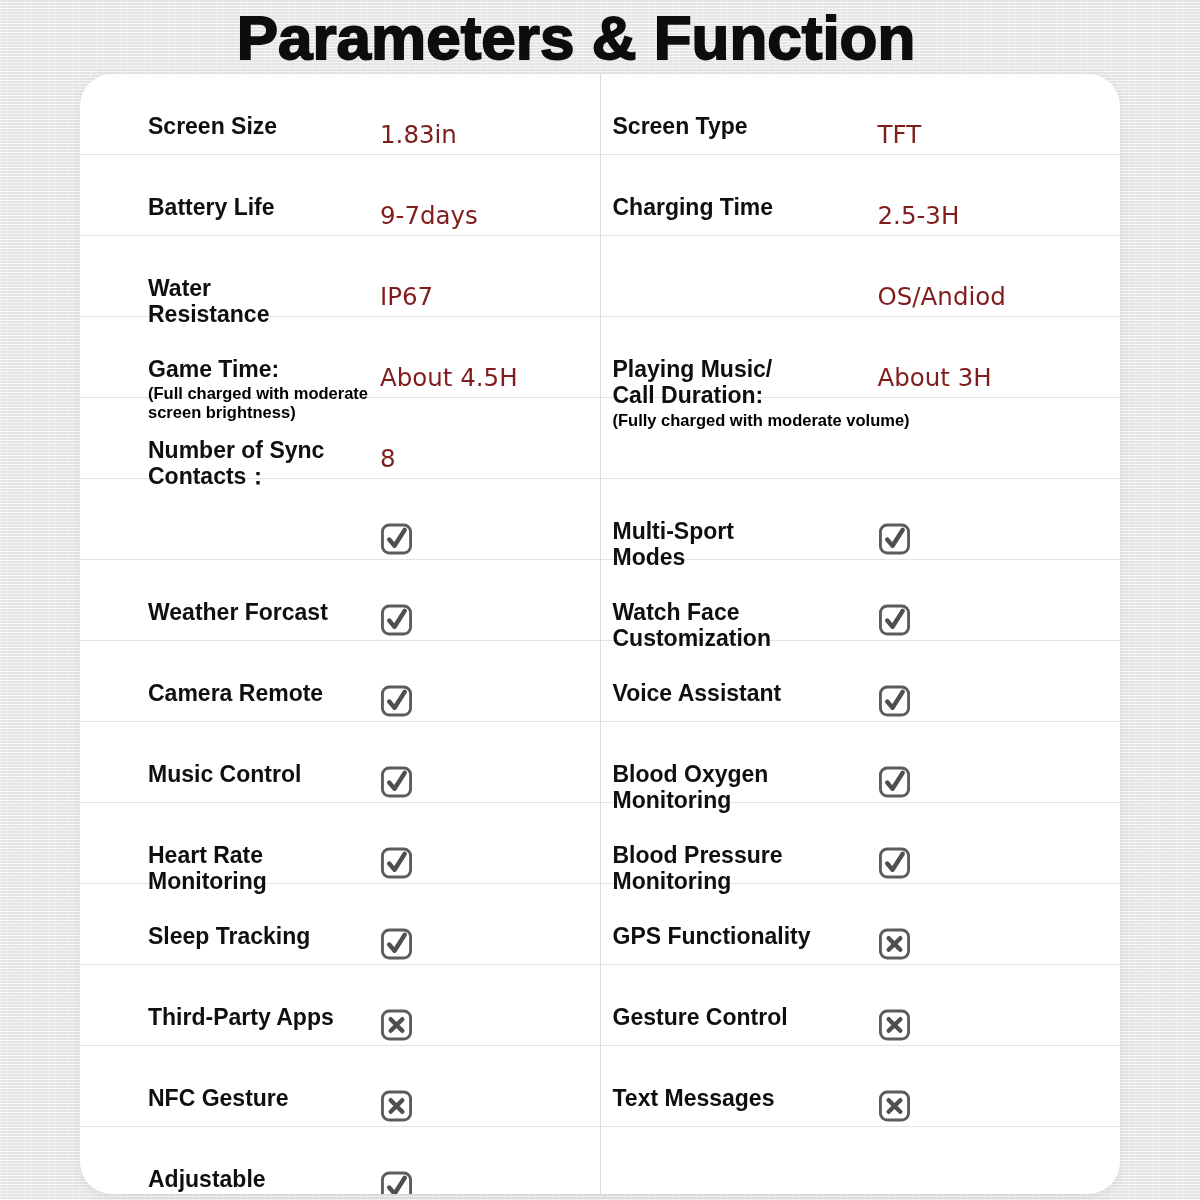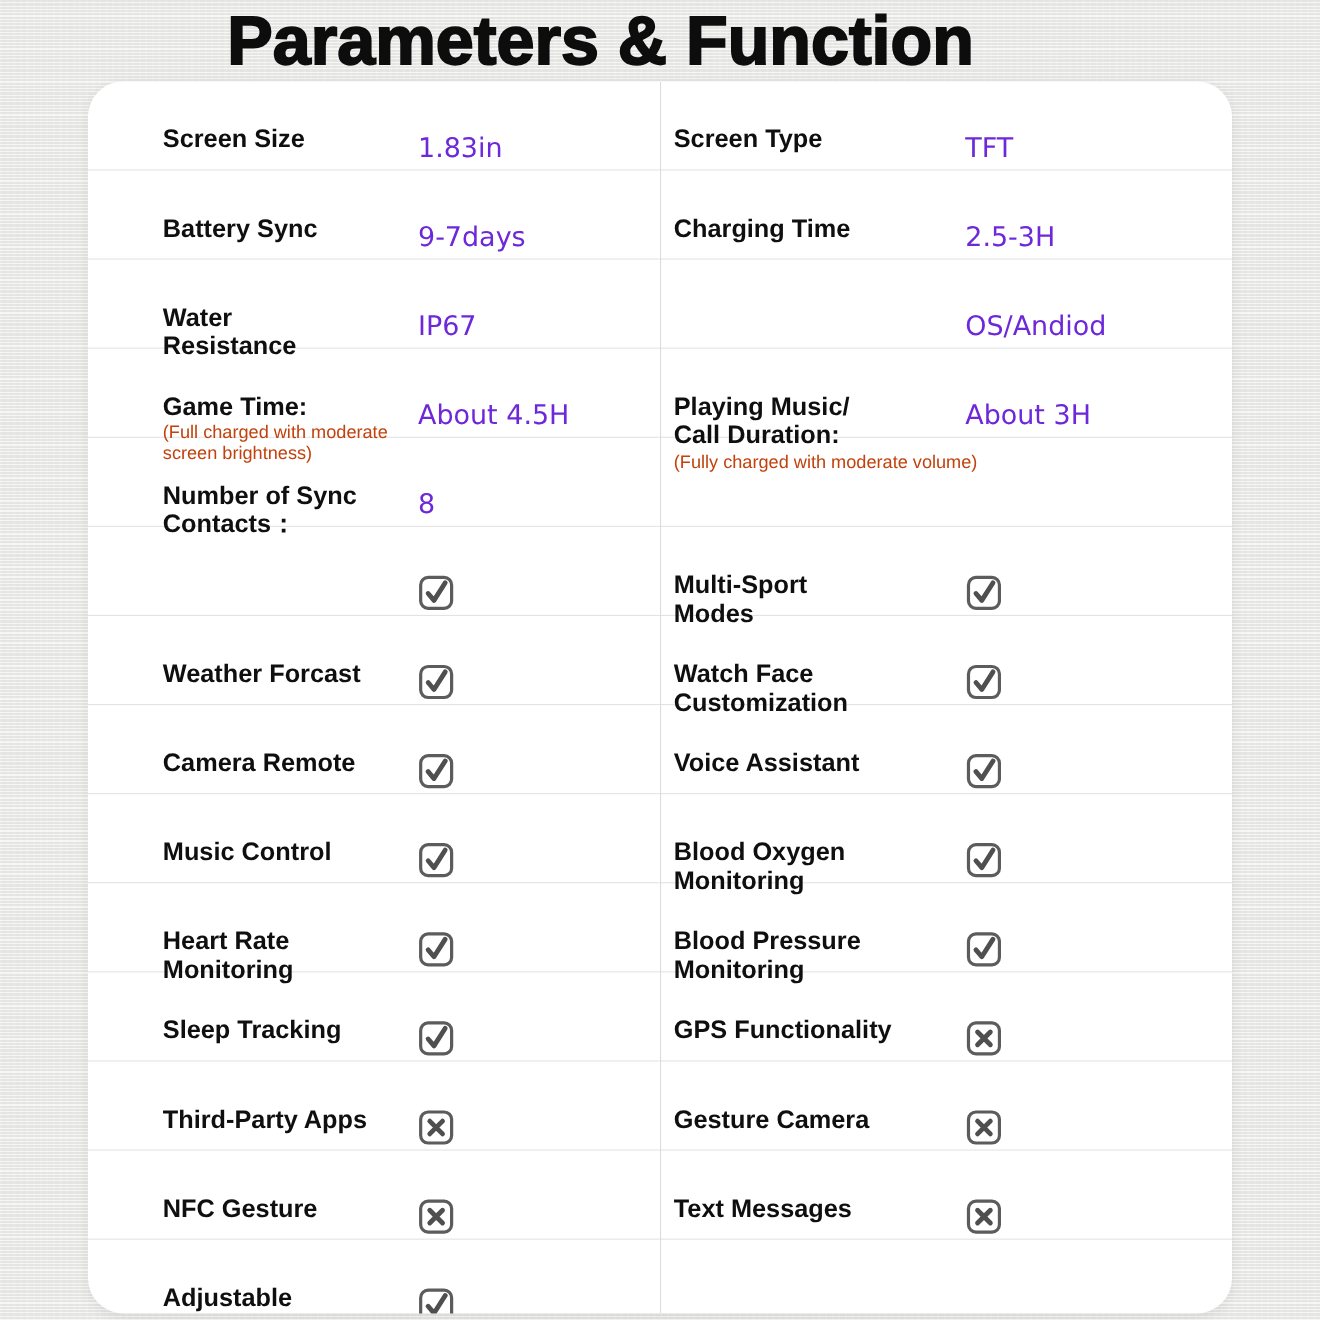--- a/index.html
+++ b/index.html
@@ -8,42 +8,42 @@
     background-color:#ecedeb;
     background-image:
       repeating-linear-gradient(0deg, rgba(255,255,255,.55) 0 1px, rgba(0,0,0,0.025) 1px 3px),
       repeating-linear-gradient(90deg, rgba(255,255,255,0.04) 0 2px, rgba(0,0,0,0.012) 2px 6px);
     font-family:"Liberation Sans", sans-serif;
   }
   .title{
     position:absolute;top:0;left:0;width:1092px;height:74px;
     display:flex;align-items:center;justify-content:center;
     font-size:62px;font-weight:700;color:#0d0d0d;
-    -webkit-text-stroke:1.8px #0d0d0d;letter-spacing:0px;
+    -webkit-text-stroke:1.8px #0d0d0d;letter-spacing:0px;padding-left:30px;
   }
   .card{
     position:absolute;left:80px;top:74px;width:1040px;height:1120px;
     background:#ffffff;border-radius:32px;overflow:hidden;
     box-shadow:0 3px 12px rgba(0,0,0,0.07);
   }
   .vdiv{position:absolute;left:520px;top:0;bottom:0;width:1px;background:#dcdcdc;}
   .row{display:flex;height:80px;border-bottom:1px solid #e3e3e3;}
   .row:last-child{border-bottom:none;}
   .c{position:relative;width:520px;display:flex;align-items:flex-start;box-sizing:border-box;margin-top:39px;}
   .c.right{margin-left:1px;}
   .lbwrap{box-sizing:border-box;}
   .c.left  .lbwrap{padding-left:68px;width:305px;}
   .c.right .lbwrap{padding-left:12px;width:330px;}
   .lb{font-size:23px;font-weight:700;color:#0f0f0f;line-height:1.15;white-space:pre-line;}
-  .nt{font-size:16.5px;font-weight:400;color:#c2410c;line-height:1.13;margin-top:2px;}
+  .nt{font-size:16.5px;font-weight:700;color:#000000;line-height:1.13;margin-top:2px;}
   .nt:empty{display:none;}
   .vl{position:absolute;top:50%;transform:translateY(-50%);display:flex;align-items:center;}
   .c.left  .vl{left:300px;}
   .c.right .vl{left:277px;}
-  .vtext{font-family:"DejaVu Sans", sans-serif;font-size:24.5px;color:#6d28d9;display:none;white-space:nowrap;}
+  .vtext{font-family:"DejaVu Sans", sans-serif;font-size:24.5px;color:#7f1d1d;display:none;white-space:nowrap;}
   .ic{display:none;}
   .c.t-text  .vtext{display:inline;}
   .c.t-check .ic-check{display:block;}
   .c.t-cross .ic-cross{display:block;}
 </style>
 </head>
 <body>
 
 <div class="stage">
   <div class="title">Parameters &amp; Function</div>
@@ -68,21 +68,21 @@
         <div class="vl">
             <span class="vtext">TFT</span>
 
         </div>
       </div>
     </div>
 
   <div class="row">
       <div class="c left t-text">
         <div class="lbwrap">
-            <div class="lb">Battery Sync</div>
+            <div class="lb">Battery Life</div>
           </div>
         <div class="vl">
             <span class="vtext">9-7days</span>
 
         </div>
       </div>
       <div class="c right t-text">
         <div class="lbwrap">
             <div class="lb">Charging Time</div>
           </div>
@@ -311,21 +311,21 @@
         <div class="vl">
 
           <svg class="ic ic-cross" width="33" height="33" viewBox="0 0 34 34">
               <rect x="2.5" y="2.5" width="29" height="29" rx="7" fill="none" stroke="#5c5c5c" stroke-width="3"></rect>
               <path d="M11 11 L23 23 M23 11 L11 23" fill="none" stroke="#4f4f4f" stroke-width="4.5" stroke-linecap="round"></path>
             </svg>
         </div>
       </div>
       <div class="c right t-cross">
         <div class="lbwrap">
-            <div class="lb">Gesture Camera</div>
+            <div class="lb">Gesture Control</div>
           </div>
         <div class="vl">
 
           <svg class="ic ic-cross" width="33" height="33" viewBox="0 0 34 34">
               <rect x="2.5" y="2.5" width="29" height="29" rx="7" fill="none" stroke="#5c5c5c" stroke-width="3"></rect>
               <path d="M11 11 L23 23 M23 11 L11 23" fill="none" stroke="#4f4f4f" stroke-width="4.5" stroke-linecap="round"></path>
             </svg>
         </div>
       </div>
     </div>

